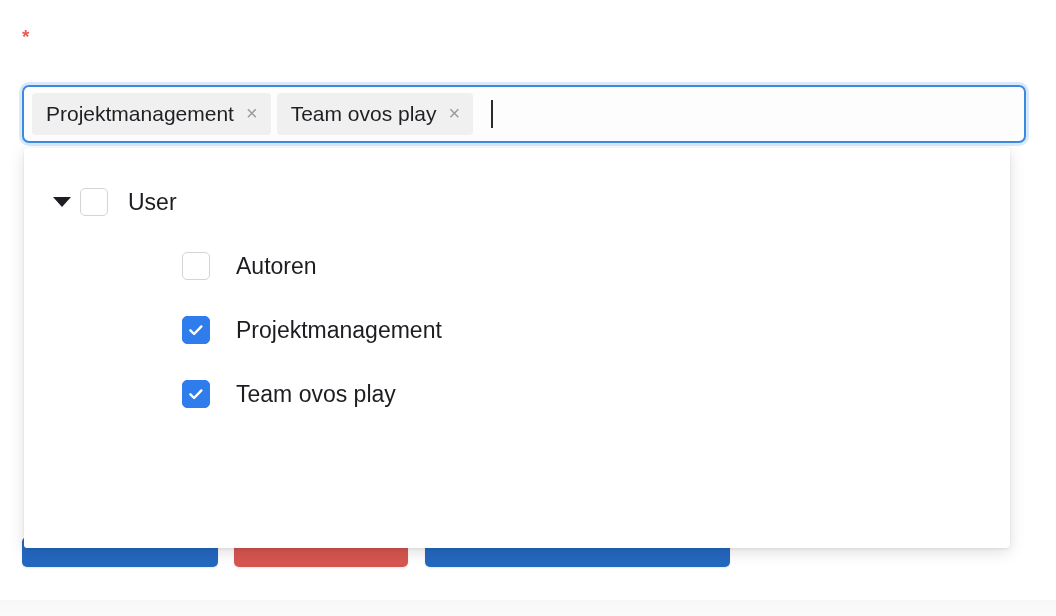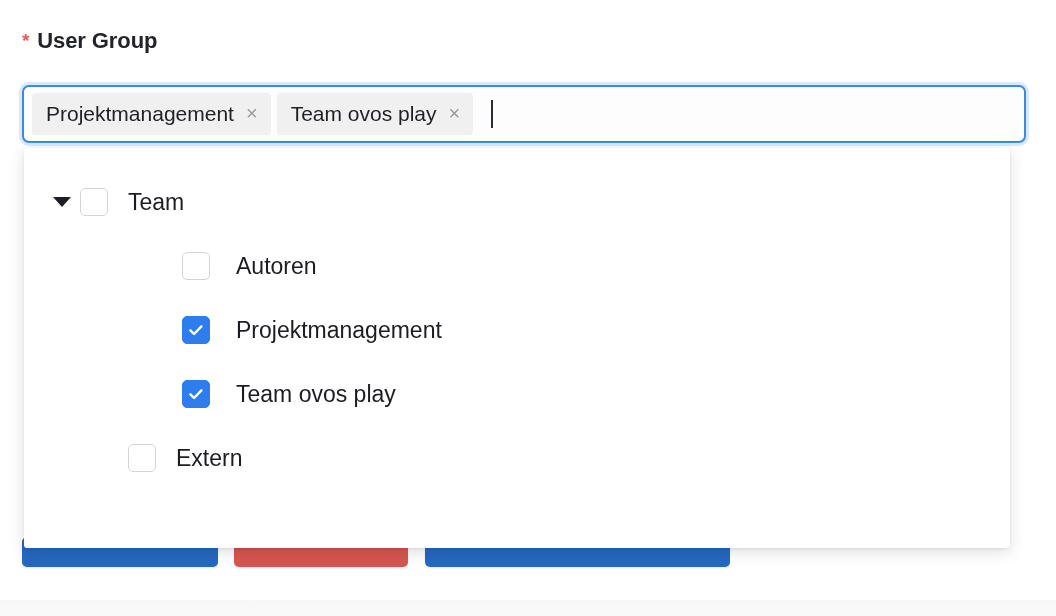--- a/index.html
+++ b/index.html
@@ -154,21 +154,20 @@
 </style>
 </head>
 <body>
 
 <div class="backdrop-lower"></div>
 <div class="page-bottom-shade"></div>
 <div class="form-card"></div>
 
 <div class="field-label">
   <span class="req-asterisk">*</span>
-  <span>User Group</span>
 </div>
 
 <div class="btn-bar">
   <div class="btn btn-primary btn-a"></div>
   <div class="btn btn-danger btn-b"></div>
   <div class="btn btn-primary btn-c"></div>
 </div>
 
 <div class="select-control">
   <div class="tag">
@@ -182,21 +181,21 @@
   <span class="text-caret"></span>
 </div>
 
 <div class="dropdown-panel">
   <div class="tree" id="tree-root">
       <div class="tree-row lvl-0">
         <span class="arrow-slot">
           <span class="arrow-caret"></span>
         </span>
         <span class="cb"></span>
-        <span class="node-label">Team</span>
+        <span class="node-label">User</span>
       </div>
       <div class="tree-row lvl-2">
         <span class="arrow-slot"></span>
         <span class="cb"></span>
         <span class="node-label">Autoren</span>
       </div>
       <div class="tree-row lvl-2">
         <span class="arrow-slot"></span>
         <span class="cb checked">
           <svg width="18" height="18" viewBox="0 0 18 18" aria-hidden="true">
@@ -207,19 +206,14 @@
       </div>
       <div class="tree-row lvl-2">
         <span class="arrow-slot"></span>
         <span class="cb checked">
           <svg width="18" height="18" viewBox="0 0 18 18" aria-hidden="true">
             <path d="M3.4 9.3 L7.1 13 L14.4 5.4" fill="none" stroke="#ffffff" stroke-width="2.4" stroke-linecap="round" stroke-linejoin="round"></path>
           </svg>
         </span>
         <span class="node-label">Team ovos play</span>
       </div>
-      <div class="tree-row lvl-1">
-        <span class="arrow-slot"></span>
-        <span class="cb"></span>
-        <span class="node-label">Extern</span>
-      </div>
     </div>
 </div>
 
 </body></html>

